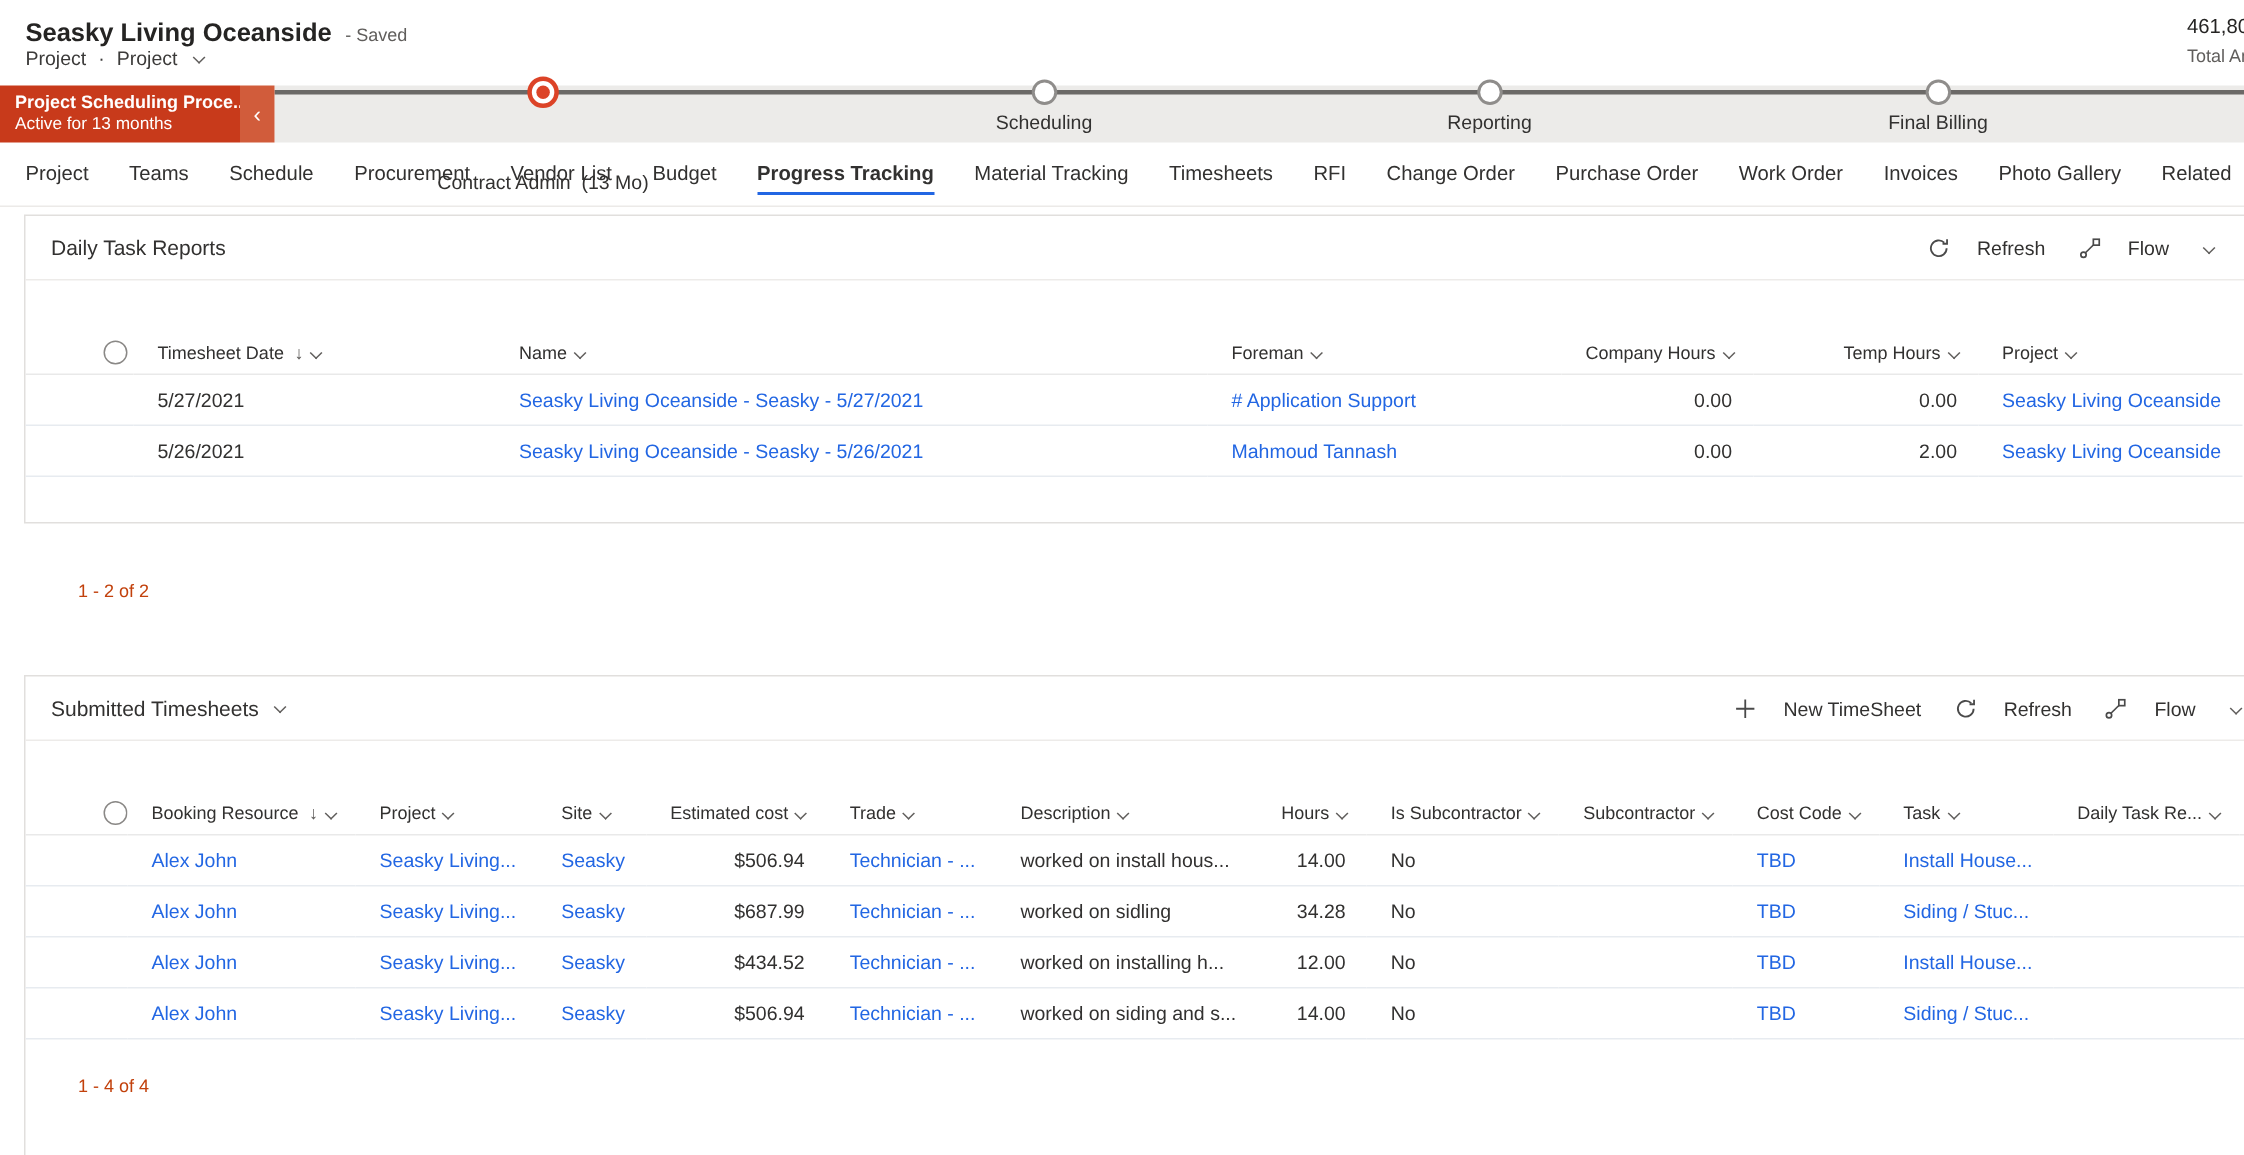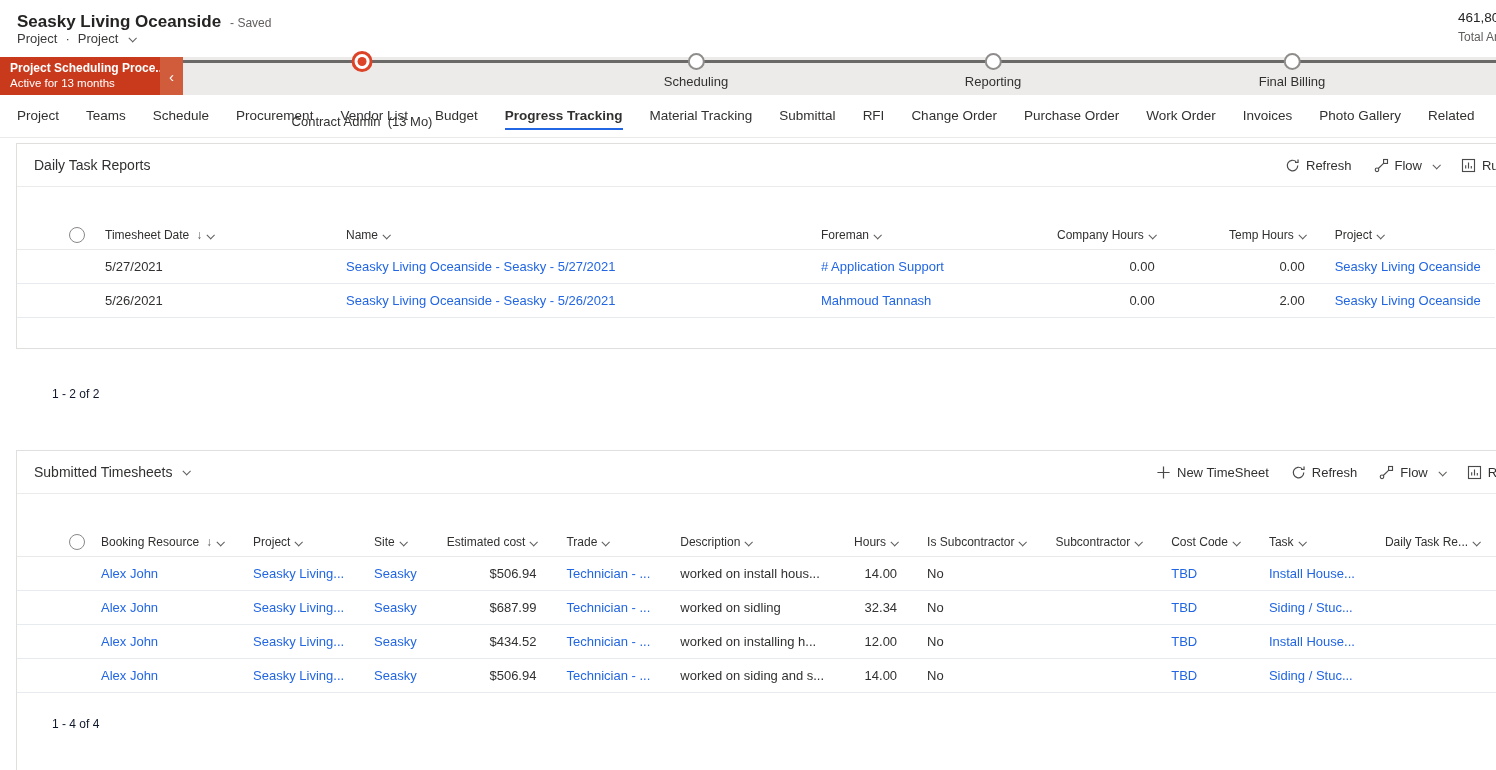--- a/index.html
+++ b/index.html
@@ -52,36 +52,36 @@
 
   
   .card { position:absolute; left:16px; width:1481px; background:#fff; border:1px solid #E1DFDD; overflow:visible; }
   #card1 { top:143px; height:206px; }
   #card2 { top:450px; height:400px; }
   .card-head { height:43px; border-bottom:1px solid #EDEBE9; position:relative; display:flex; align-items:center; padding-left:17px; }
   .card-title { font-size:14px; color:#323130; display:flex; align-items:center; white-space:nowrap; }
   .toolbar { position:absolute; top:0; height:43px; display:flex; align-items:center; gap:22px; white-space:nowrap; }
   #card1 .toolbar { left:1268px; }
   #card2 .toolbar { left:1139px; }
-  .tb-btn { display:flex; align-items:center; gap:6px; background:none; border:none; font-family:inherit;
+  .tb-btn { display:flex; align-items:center; gap:18px; background:none; border:none; font-family:inherit;
             font-size:13px; color:#323130; cursor:pointer; }
   .tb-btn svg { flex:none; }
 
   
   table.grid { border-collapse:collapse; table-layout:fixed; margin-top:34px; width:auto; }
   table.grid th { height:28px; font-size:12px; font-weight:400; color:#323130; text-align:left;
                   padding:0 14px 0 16px; border-bottom:1px solid #E9E9E9; white-space:nowrap; overflow:hidden; cursor:pointer; }
   table.grid td { height:34px; font-size:13px; color:#323130; padding:0 14px 0 16px;
                   border-bottom:1px solid #E7EBF0; white-space:nowrap; overflow:hidden; text-overflow:ellipsis; }
   table.grid .right { text-align:right; }
   table.grid .sel-cell { padding:0; }
   .sel-circle { display:block; width:16px; height:16px; border:1.5px solid #8A8886; border-radius:50%;
                 margin-left:52px; cursor:pointer; }
   .sort { font-size:12px; color:#605e5c; margin-left:7px; }
-  .pagination { position:absolute; left:35px; font-size:12px; color:#0f172a; }
+  .pagination { position:absolute; left:35px; font-size:12px; color:#c2410c; }
   #card1 .pagination { top:243px; }
   #card2 .pagination { top:266px; }
 </style>
 </head>
 <body>
 
 <header class="cmd-header">
   <div class="page-title">
     <span>Seasky Living Oceanside</span><span class="save-status">- Saved</span>
   </div>
@@ -132,21 +132,21 @@
 
 <nav class="tabs">
     <div class="tab">Project</div>
     <div class="tab">Teams</div>
     <div class="tab">Schedule</div>
     <div class="tab">Procurement</div>
     <div class="tab">Vendor List</div>
     <div class="tab">Budget</div>
     <div class="tab active">Progress Tracking</div>
     <div class="tab">Material Tracking</div>
-    <div class="tab">Submittal</div>
+    <div class="tab">Timesheets</div>
     <div class="tab">RFI</div>
     <div class="tab">Change Order</div>
     <div class="tab">Purchase Order</div>
     <div class="tab">Work Order</div>
     <div class="tab">Invoices</div>
     <div class="tab">Photo Gallery</div>
     <div class="tab">Related</div>
   </nav>
 
 <section class="card" id="card1">
@@ -318,21 +318,21 @@
           <td></td>
         </tr>
         <tr>
           <td class="sel-cell"></td>
           <td><a>Alex John</a></td>
           <td><a>Seasky Living...</a></td>
           <td><a>Seasky</a></td>
           <td class="right"><span>$687.99</span></td>
           <td><a>Technician - ...</a></td>
           <td><span>worked on sidling</span></td>
-          <td class="right"><span>32.34</span></td>
+          <td class="right"><span>34.28</span></td>
           <td><span>No</span></td>
           <td></td>
           <td><a>TBD</a></td>
           <td><a>Siding / Stuc...</a></td>
           <td></td>
           <td></td>
         </tr>
         <tr>
           <td class="sel-cell"></td>
           <td><a>Alex John</a></td>

